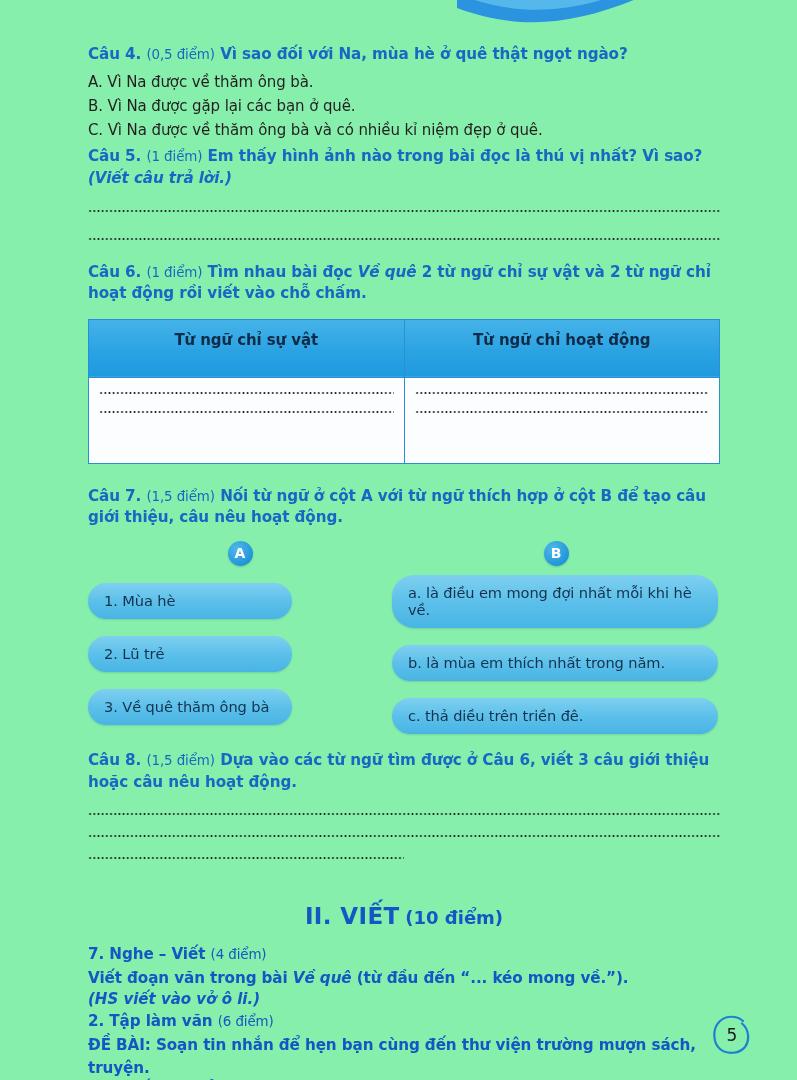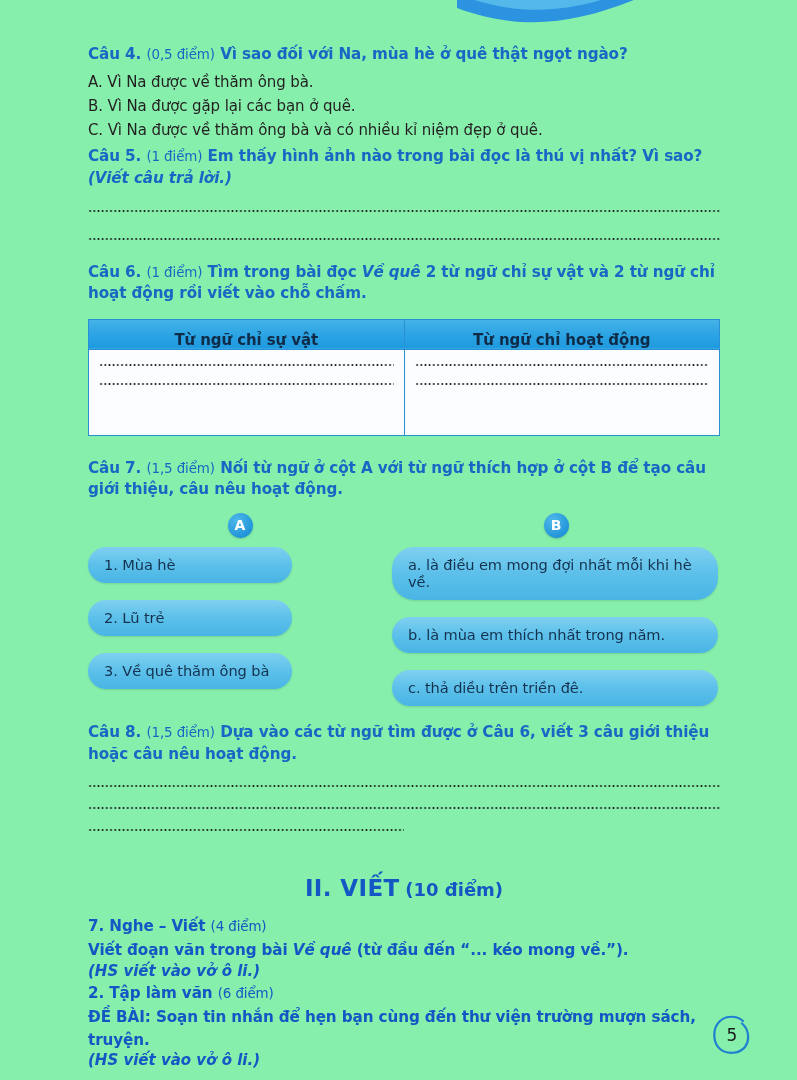--- a/index.html
+++ b/index.html
@@ -77,21 +77,21 @@
     border-collapse: collapse;
     table-layout: fixed;
     border: 1.5px solid #2a8fd4;
   }
   .tbl th {
     background: linear-gradient(180deg, #45b3e8 0%, #2ba3e3 55%, #1f9adf 100%);
     color: #0f2b47;
     font-size: 15px;
     font-weight: bold;
     text-align: center;
-    padding: 11px 4px 0;
+    padding: 11px 4px 28px;
     border: 1.5px solid #2a8fd4;
     letter-spacing: -0.1px;
   }
   .tbl td {
     background: #fbfdfe;
     border: 1.5px solid #2a8fd4;
     padding: 14px 10px 9px;
     vertical-align: top;
     height: 62px;
   }
@@ -113,21 +113,21 @@
     font-size: 14px;
     font-weight: bold;
     display: flex;
     align-items: center;
     justify-content: center;
     box-shadow: 0 1px 2px rgba(0,0,0,0.18);
   }
   .badge-a-slot { width: 304px; display: flex; justify-content: center; }
   .badge-b-slot { width: 328px; display: flex; justify-content: center; }
 
-  .pill-cols { display: flex; }
+  .pill-cols { display: flex; align-items: center; }
   .col-a { width: 304px; }
   .col-b { width: 328px; }
 
   .pill {
     background: linear-gradient(180deg, #7fd0f0 0%, #5cc0ea 50%, #49b4e4 100%);
     color: #14324f;
     font-size: 14.6px;
     font-weight: normal;
     border-radius: 22px;
     padding: 9px 16px 10px;
@@ -239,21 +239,21 @@
         <span class="q-italic-b">(Viết câu trả lời.)</span>
       </div>
       <div class="dots full mt20"></div>
       <div class="dots full mt26"></div>
     </div>
 
     <div class="mt22">
       <div class="q-head">
         <span class="q-label">Câu 6.</span>
         <span class="q-points">(1 điểm)</span>
-        <span>Tìm trong bài đọc</span>
+        <span>Tìm nhau bài đọc</span>
         <span class="q-italic">Về quê</span>
         <span>2 từ ngữ chỉ sự vật và 2 từ ngữ chỉ hoạt động rồi viết vào chỗ chấm.</span>
       </div>
 
       <table class="tbl mt14">
         <thead>
           <tr>
             <th>Từ ngữ chỉ sự vật</th>
             <th>Từ ngữ chỉ hoạt động</th>
           </tr>

